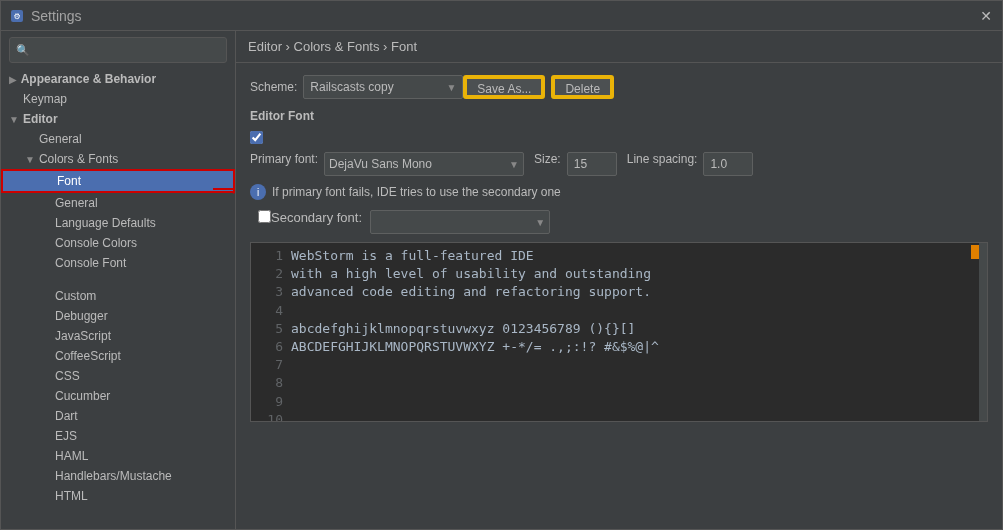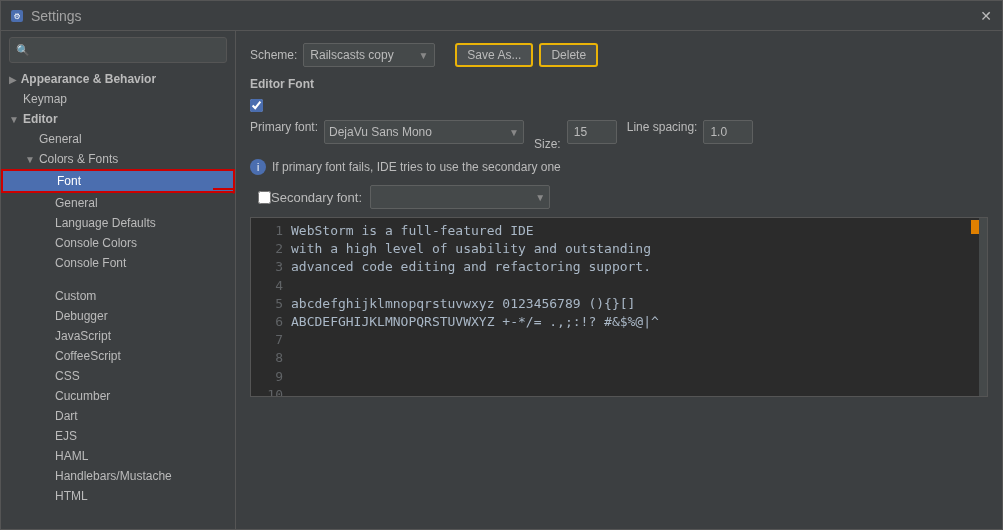--- a/index.html
+++ b/index.html
@@ -148,21 +148,21 @@
       cursor: pointer;
       min-width: 80px;
     }
     .dropdown-arrow {
       margin-left: 4px;
       color: #888;
       font-size: 10px;
     }
     .btn {
       background: #4c5052;
-      border: 2px solid #eab308;
+      border: 4px solid #eab308;
       border-radius: 3px;
       color: #bbbbbb;
       padding: 3px 10px;
       font-size: 12px;
       cursor: pointer;
       height: 24px;
       margin-right: 6px;
     }
     .text-input {
       background: #45494a;
@@ -263,21 +263,21 @@
       border-radius: 2px;
       height: 24px;
       display: flex;
       align-items: center;
       padding: 0 4px;
       cursor: pointer;
       width: 200px;
     }
     .secondary-row {
       display: flex;
-      align-items: center;
+      align-items: flex-start;
       margin-bottom: 8px;
       padding-left: 8px;
     }
     .secondary-dropdown {
       background: #45494a;
       border: 1px solid #5e6060;
       border-radius: 2px;
       height: 24px;
       width: 180px;
       margin-left: 4px;
@@ -374,46 +374,47 @@
       </div>
       <div class="tree-item indent-3">
         <span style="padding-left:14px;">Handlebars/Mustache</span>
       </div>
       <div class="tree-item indent-3">
         <span style="padding-left:14px;">HTML</span>
       </div>
     </div>
 
     <div class="right-panel">
+      <div class="breadcrumb">Editor › Colors &amp; Fonts › Font</div>
 
       <div class="settings-content">
 
         <div class="scheme-row">
           <span class="label">Scheme:</span>
-          <div class="dropdown" style="width:132px;margin-right:20px;">
+          <div class="dropdown" style="width:160px;margin-right:0;">
             <span style="font-size:12px;color:#bbbbbb;flex:1;">Railscasts copy</span>
             <span class="dropdown-arrow">▼</span>
           </div>
           <button class="btn">Save As...</button>
           <button class="btn">Delete</button>
         </div>
 
         <div class="section-title">Editor Font</div>
 
         <div class="checkbox-row">
           <input type="checkbox" id="mono-check" checked="" style="">
         </div>
 
         <div class="font-row">
           <span class="label">Primary font:</span>
           <div class="font-dropdown">
             <span style="font-size:12px;color:#bbbbbb;flex:1;">DejaVu Sans Mono</span>
             <span style="color:#888;font-size:10px;">▼</span>
           </div>
-          <span class="label" style="margin-left:10px;margin-top:17px;">Size:</span>
+          <span class="label" style="margin-left:10px;">Size:</span>
           <input type="text" class="text-input" style="width: 50px;" value="15">
           <span class="label" style="margin-left:10px;">Line spacing:</span>
           <input type="text" class="text-input" style="width: 50px;" value="1.0">
         </div>
 
         <div class="info-row">
           <div class="info-icon">i</div>
           <span>If primary font fails, IDE tries to use the secondary one</span>
         </div>
 

